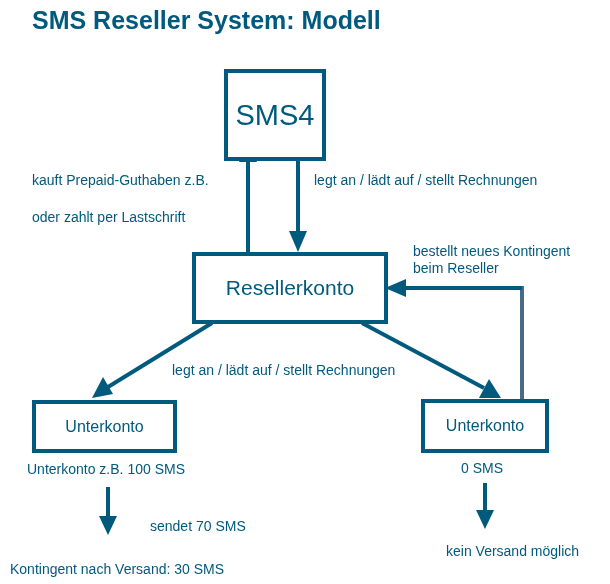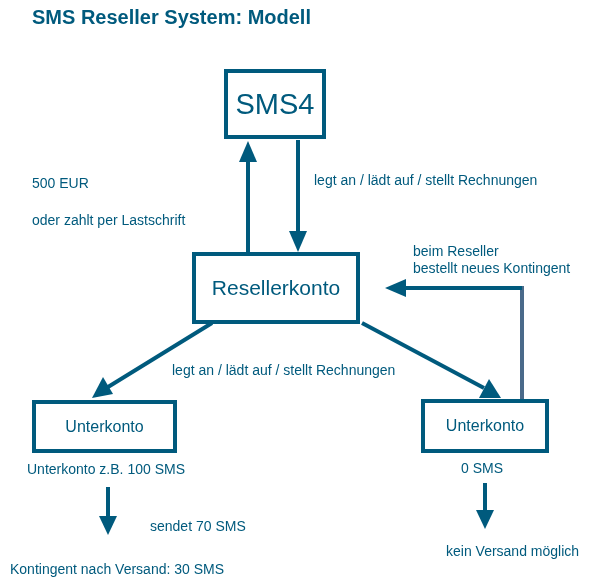--- a/index.html
+++ b/index.html
@@ -1,18 +1,18 @@
 <!DOCTYPE html>
 <html><head>
 <meta charset="utf-8">
 <style>
   html, body { margin: 0; padding: 0; background: #ffffff; }
   body { width: 610px; height: 584px; position: relative; overflow: hidden;
          font-family: "Liberation Sans", sans-serif; color: #005a7d; }
-  .title { position: absolute; left: 32px; top: 6px; font-size: 20px; font-weight: bold; color: #005a7d; white-space: nowrap; }
+  .title { position: absolute; left: 32px; top: 6px; font-size: 25px; font-weight: bold; color: #005a7d; white-space: nowrap; }
   .box { position: absolute; border: 4px solid #005a7d; box-sizing: border-box; display: flex; align-items: center; justify-content: center; background: #fff; color: #005a7d; }
   .lbl { position: absolute; font-size: 14px; line-height: 17px; color: #005a7d; white-space: nowrap; }
   svg { position: absolute; left: 0; top: 0; }
 </style>
 </head>
 <body>
 
 <div class="title">SMS Reseller System: Modell</div>
 
 <svg width="610" height="584">
@@ -38,40 +38,40 @@
   <line x1="522" y1="288" x2="404" y2="288" stroke="#005a7d" stroke-width="4"></line>
   <polygon points="385,288 406,279 406,297" fill="#005a7d"></polygon>
 
   <line x1="108" y1="487" x2="108" y2="519" stroke="#005a7d" stroke-width="4"></line>
   <polygon points="108,535 99,516 117,516" fill="#005a7d"></polygon>
 
   <line x1="485" y1="483" x2="485" y2="513" stroke="#005a7d" stroke-width="4"></line>
   <polygon points="485,529 476,510 494,510" fill="#005a7d"></polygon>
 </svg>
 
-<div class="box" style="left:224px;top:69px;width:102px;height:70px;font-size:29px;">
+<div class="box" style="left:224px;top:69px;width:102px;height:92px;font-size:29px;">
   <span>SMS4</span>
 </div>
-<div class="box" style="left:192px;top:252px;width:168px;height:72px;font-size:21px;">
+<div class="box" style="left:192px;top:252px;width:196px;height:72px;font-size:21px;">
   <span>Resellerkonto</span>
 </div>
 <div class="box" style="left:32px;top:400px;width:145px;height:53px;font-size:16px;">
   <span>Unterkonto</span>
 </div>
 <div class="box" style="left:421px;top:399px;width:128px;height:54px;font-size:16px;">
   <span>Unterkonto</span>
 </div>
 
 <div class="lbl" style="left:32px;top:172px;">
-  <div style="margin-top:3px;">500 EUR</div>
+  <div>kauft Prepaid-Guthaben z.B.</div>
   <div style="margin-top:20px;">oder zahlt per Lastschrift</div>
 </div>
 <div class="lbl" style="left:314px;top:172px;">legt an / lädt auf / stellt Rechnungen</div>
 <div class="lbl" style="left:413px;top:243px;">
+  <div>bestellt neues Kontingent</div>
   <div>beim Reseller</div>
-  <div>bestellt neues Kontingent</div>
 </div>
 <div class="lbl" style="left:172px;top:362px;">legt an / lädt auf / stellt Rechnungen</div>
 <div class="lbl" style="left:27px;top:461px;">Unterkonto z.B. 100 SMS</div>
 <div class="lbl" style="left:118px;top:518px;margin-left:32px;">sendet 70 SMS</div>
 <div class="lbl" style="left:10px;top:561px;">Kontingent nach Versand: 30 SMS</div>
 <div class="lbl" style="left:461px;top:460px;">0 SMS</div>
 <div class="lbl" style="left:446px;top:543px;">kein Versand möglich</div>
 
 </body></html>

